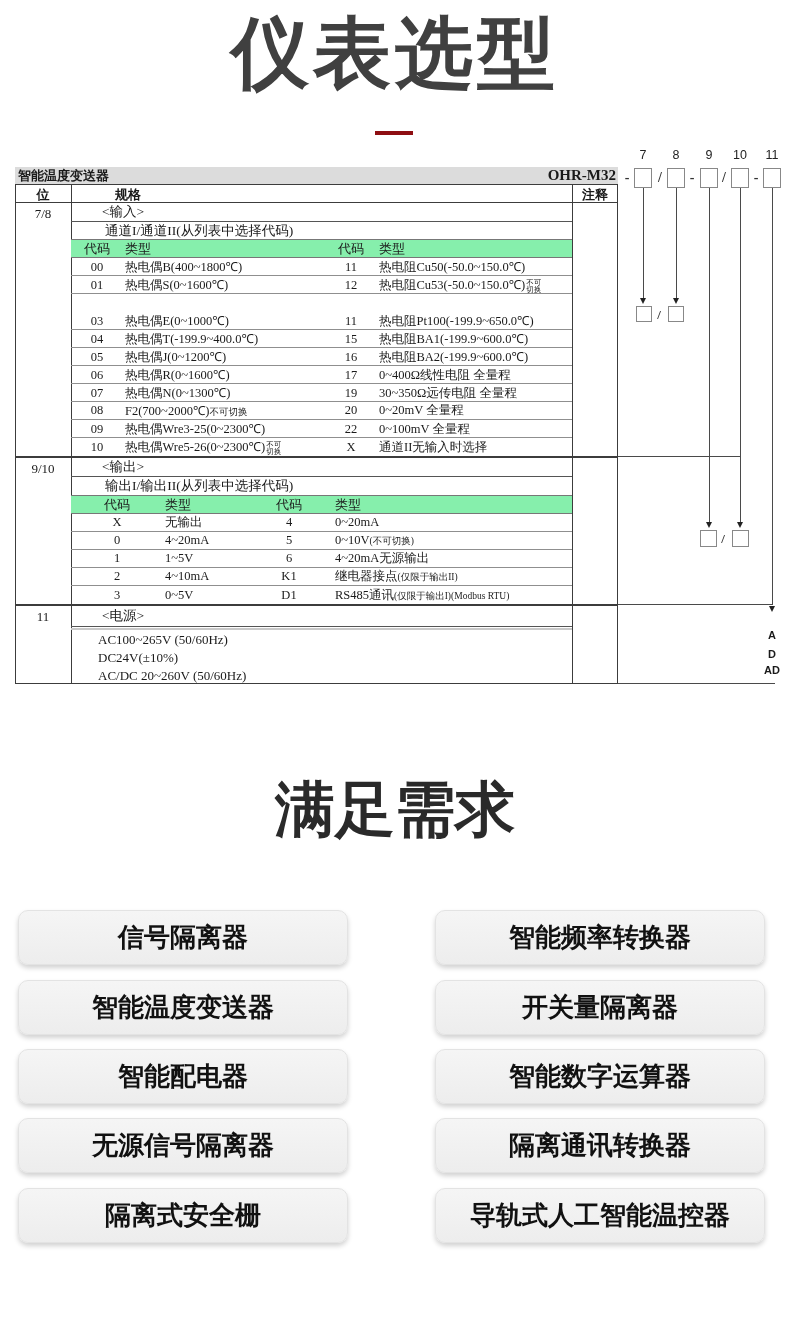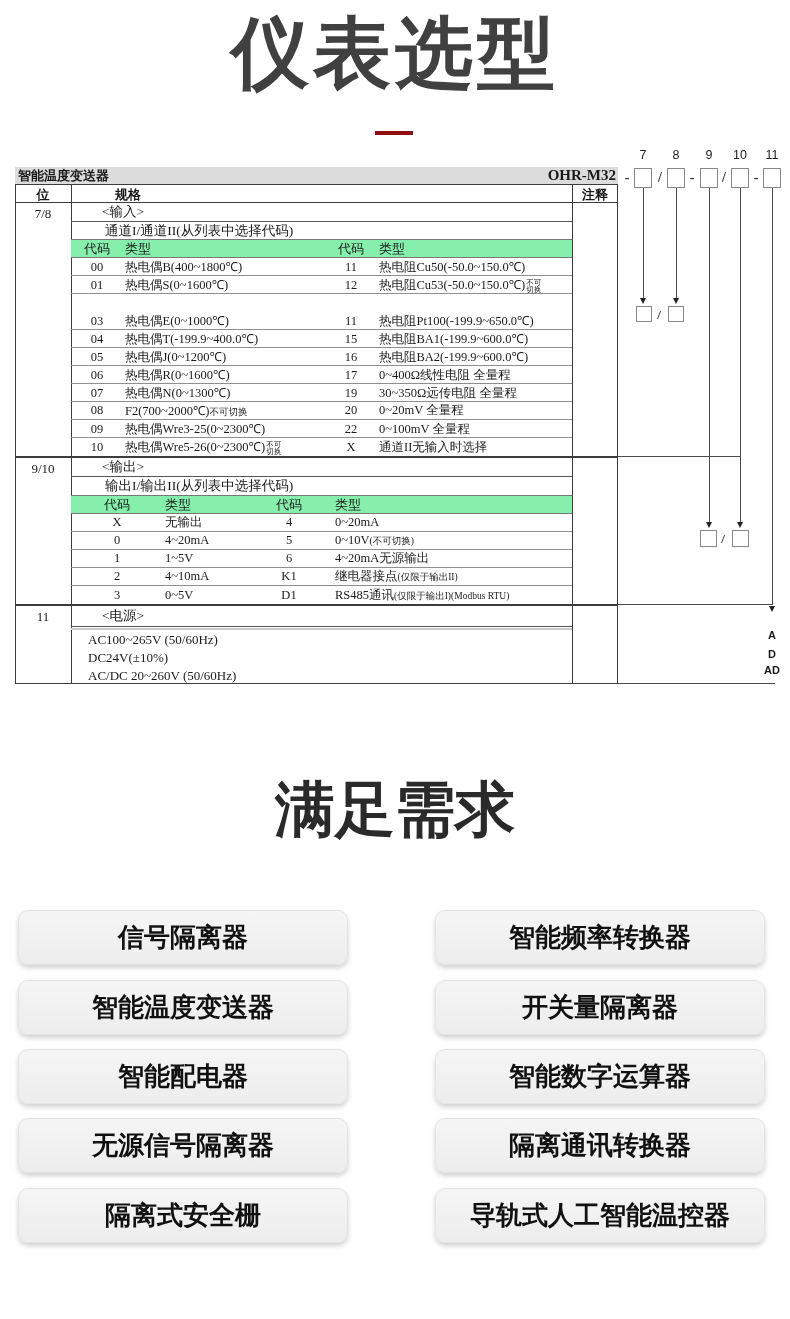--- a/index.html
+++ b/index.html
@@ -32,21 +32,21 @@
   .band{background:#86efac;font-weight:normal;font-size:13px;border-bottom:1px solid #777}
   .nob{border-bottom:none}
   .cc{text-align:center}
   .tc{padding-left:2px}
   .tc2o{padding-left:20px}
   .note{font-size:9.5px}
   .stack{display:inline-block;vertical-align:middle;font-size:7.5px;line-height:7.5px;margin-left:1px}
   .stack span{display:block}
   .secline{position:absolute;left:0;width:603px;height:2px;background:#3c3c3c}
   .dblline{position:absolute;left:56px;width:501px;height:2px;background:#c9c9c9}
-  .prow{position:absolute;left:42px;width:501px;height:18px;display:flex;align-items:center;padding-left:31px;white-space:nowrap}
+  .prow{position:absolute;left:52px;width:501px;height:18px;display:flex;align-items:center;padding-left:31px;white-space:nowrap}
   
   .digit{position:absolute;width:30px;text-align:center;font-family:"Liberation Sans",sans-serif;font-size:12.5px;color:#222}
   .dbox{position:absolute;width:18px;height:20px;border:1px solid #888;background:#fff}
   .sbox{position:absolute;border:1px solid #888;background:#fff}
   .sep{position:absolute;font-size:14px;font-weight:bold;color:#333;width:12px;text-align:center}
   .lline{position:absolute;width:1px;background:#4a4a4a}
   .hext{position:absolute;height:1px;background:#4a4a4a}
   .arrow{position:absolute;width:0;height:0;border-left:3px solid transparent;border-right:3px solid transparent;border-top:6px solid #222}
   .pcode{position:absolute;left:755px;width:34px;text-align:center;
     font-family:"Liberation Sans",sans-serif;font-weight:bold;font-size:11px;color:#1a1a1a}

